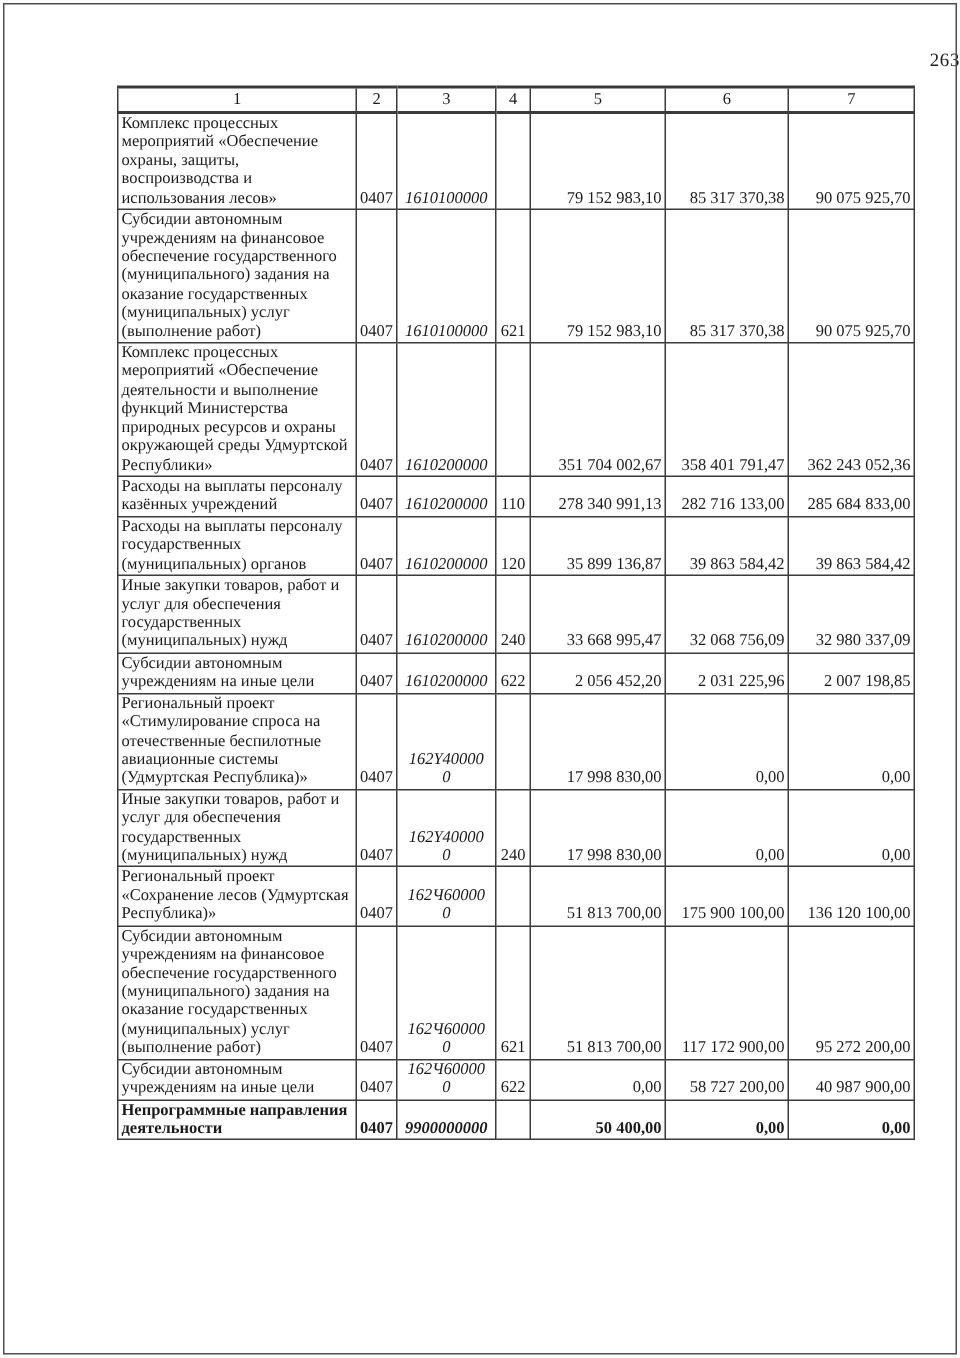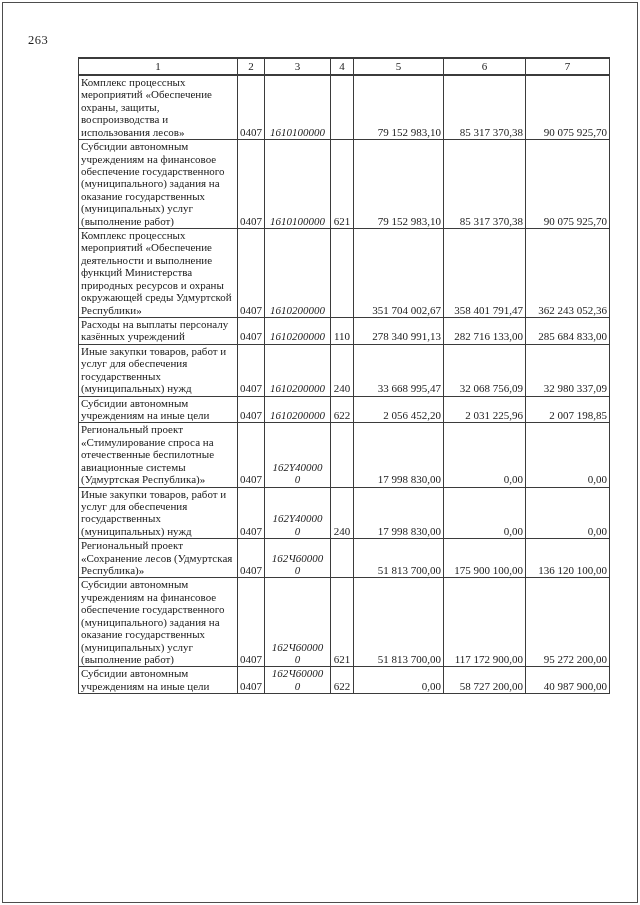--- a/index.html
+++ b/index.html
@@ -15,25 +15,24 @@
     color: #1b1b1b;
     overflow: hidden;
   }
   .scan-frame {
     position: absolute;
     inset: 2px;
     border: 1px solid #4d4d4d;
     pointer-events: none;
   }
   .page-number {
-    text-align: left;
+    text-align: right;
     padding-top: 33px;
     font-size: 12.5px;
     letter-spacing: 0.5px;
-    padding-left: 28px;
   }
   table.budget {
     position: absolute;
     left: 78px;
     top: 57px;
     width: 531px;
     border-collapse: collapse;
     table-layout: fixed;
     font-size: 11px;
     line-height: 1.13;
@@ -122,20 +121,29 @@
       <tr>
         <td>Расходы на выплаты персоналу казённых учреждений</td>
         <td>0407</td>
         <td>1610200000</td>
         <td>110</td>
         <td>278 340 991,13</td>
         <td>282 716 133,00</td>
         <td>285 684 833,00</td>
       </tr>
       <tr>
+        <td>Расходы на выплаты персоналу государственных (муниципальных) органов</td>
+        <td>0407</td>
+        <td>1610200000</td>
+        <td>120</td>
+        <td>35 899 136,87</td>
+        <td>39 863 584,42</td>
+        <td>39 863 584,42</td>
+      </tr>
+      <tr>
         <td>Иные закупки товаров, работ и услуг для обеспечения государственных (муниципальных) нужд</td>
         <td>0407</td>
         <td>1610200000</td>
         <td>240</td>
         <td>33 668 995,47</td>
         <td>32 068 756,09</td>
         <td>32 980 337,09</td>
       </tr>
       <tr>
         <td>Субсидии автономным учреждениям на иные цели</td>
@@ -189,14 +197,23 @@
       <tr>
         <td>Субсидии автономным учреждениям на иные цели</td>
         <td>0407</td>
         <td>162Ч60000
 0</td>
         <td>622</td>
         <td>0,00</td>
         <td>58 727 200,00</td>
         <td>40 987 900,00</td>
       </tr>
+      <tr class="bold">
+        <td>Непрограммные направления деятельности</td>
+        <td>0407</td>
+        <td>9900000000</td>
+        <td></td>
+        <td>50 400,00</td>
+        <td>0,00</td>
+        <td>0,00</td>
+      </tr>
     </tbody>
 </table>
 
 </body></html>

